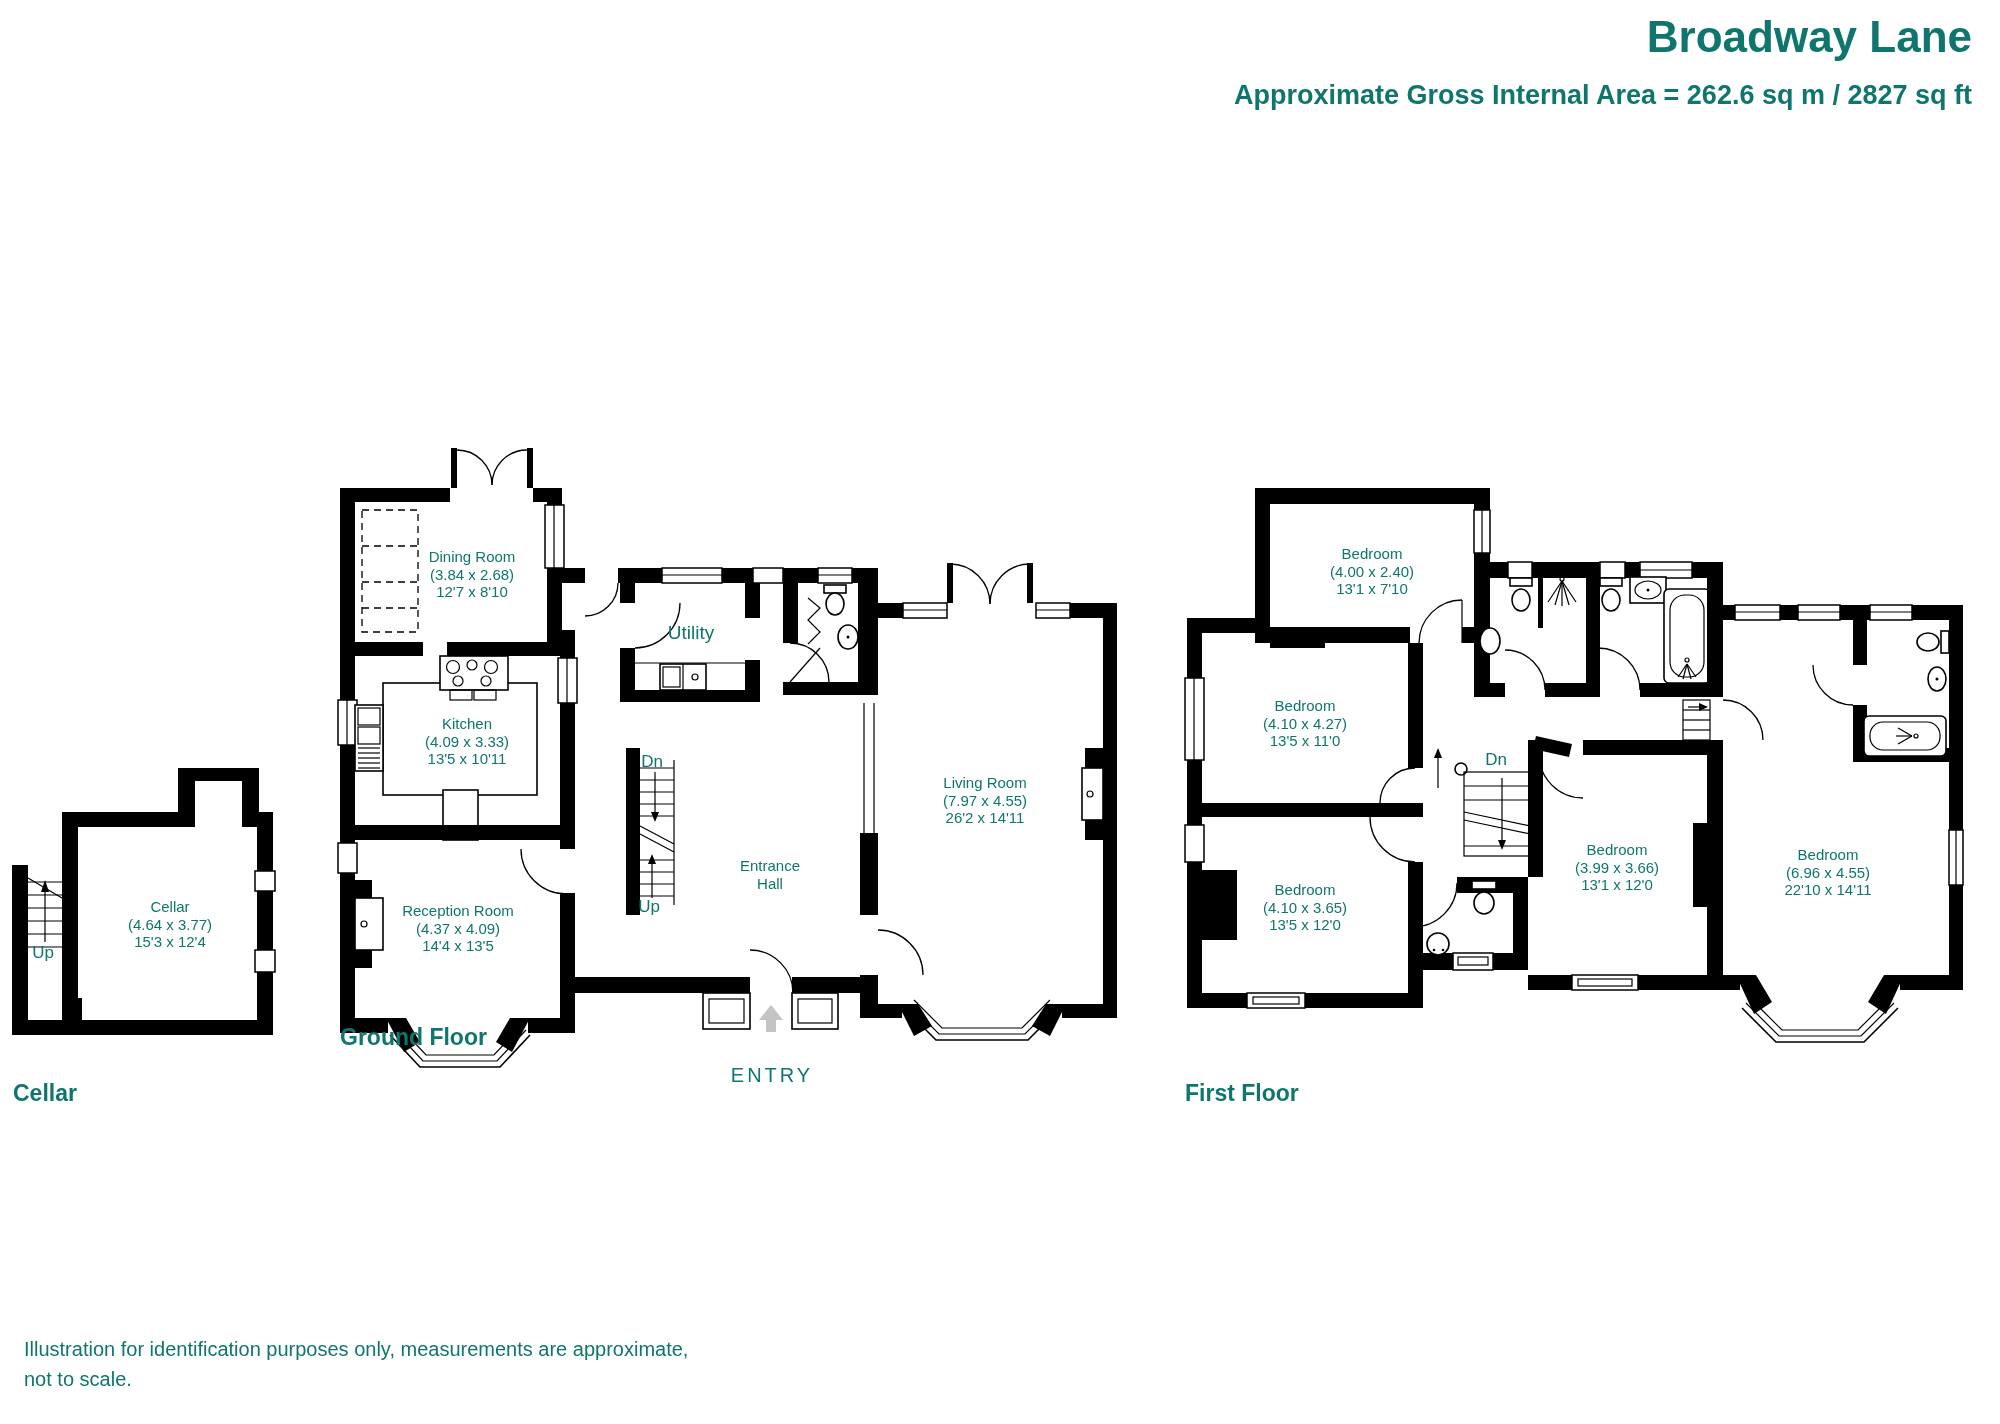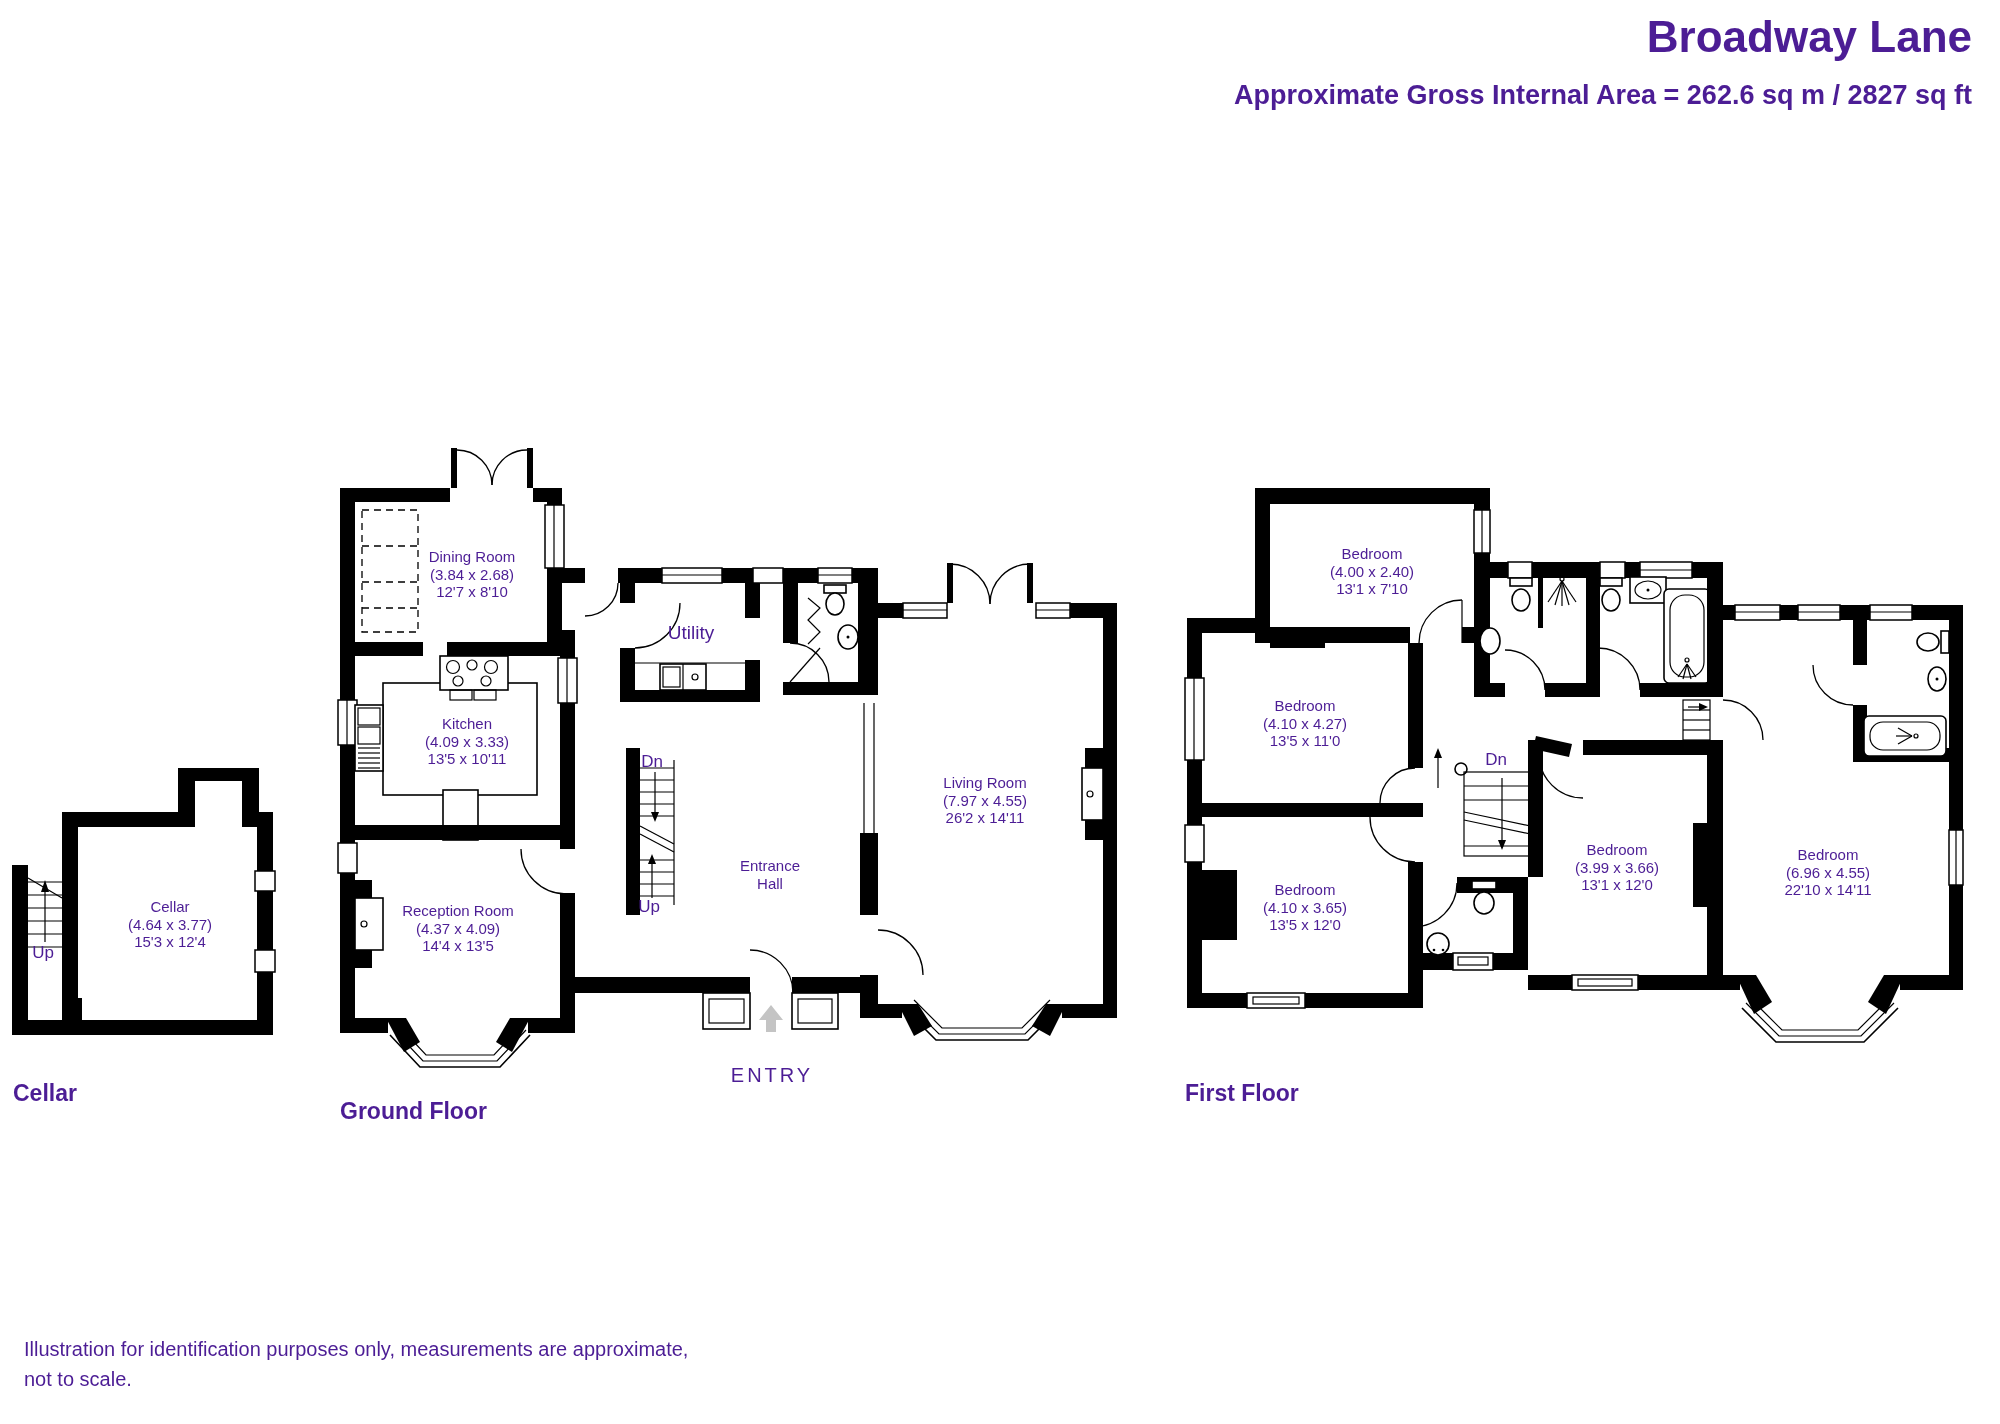--- a/index.html
+++ b/index.html
@@ -1,17 +1,17 @@
 <!DOCTYPE html>
 <html><head>
 <meta charset="utf-8">
 <style>
   html,body{margin:0;padding:0;background:#fff;}
   .canvas{position:relative;width:2000px;height:1424px;background:#fff;overflow:hidden;
-          font-family:"Liberation Sans", sans-serif;color:#4c1d95;border-radius:6px;}
+          font-family:"Liberation Sans", sans-serif;color:#0f766e;border-radius:6px;}
   svg{position:absolute;left:0;top:0;}
   .w{fill:#000;stroke:none;}
   .ln{stroke:#000;stroke-width:1.6;fill:none;}
   .thin{stroke:#000;stroke-width:1.2;fill:none;}
   .arc{stroke:#000;stroke-width:1.3;fill:none;}
   .fx{stroke:#000;stroke-width:1.6;fill:#fff;}
   .win{fill:#fff;stroke:#000;stroke-width:1.5;}
   .dash{stroke:#000;stroke-width:1.3;fill:none;stroke-dasharray:7 5;}
   .title{position:absolute;right:28px;top:12px;font-size:44px;font-weight:bold;white-space:nowrap;}
   .subtitle{position:absolute;right:28px;top:80px;font-size:27px;white-space:nowrap;font-weight:bold;}
@@ -415,21 +415,21 @@
     <span style="display:inline">Entrance Hall</span>
   </div>
   <div class="room-label" style="left:985px;top:774px">
     <span>Living Room</span>
     <span>(7.97 x 4.55)</span>
     <span>26'2 x 14'11</span>
   </div>
   <div class="anno" style="left:652px;top:752px">Dn</div>
   <div class="anno" style="left:649px;top:897px">Up</div>
   <div class="entry" style="left:772px;top:1033px">ENTRY</div>
-  <div class="floor-label" style="left:340px;top:1098px">Ground Floor</div>
+  <div class="floor-label" style="left:340px;top:1024px">Ground Floor</div>
 
   <div class="room-label" style="left:1372px;top:545px">
     <span>Bedroom</span>
     <span>(4.00 x 2.40)</span>
     <span>13'1 x 7'10</span>
   </div>
   <div class="room-label" style="left:1305px;top:697px">
     <span>Bedroom</span>
     <span>(4.10 x 4.27)</span>
     <span>13'5 x 11'0</span>

